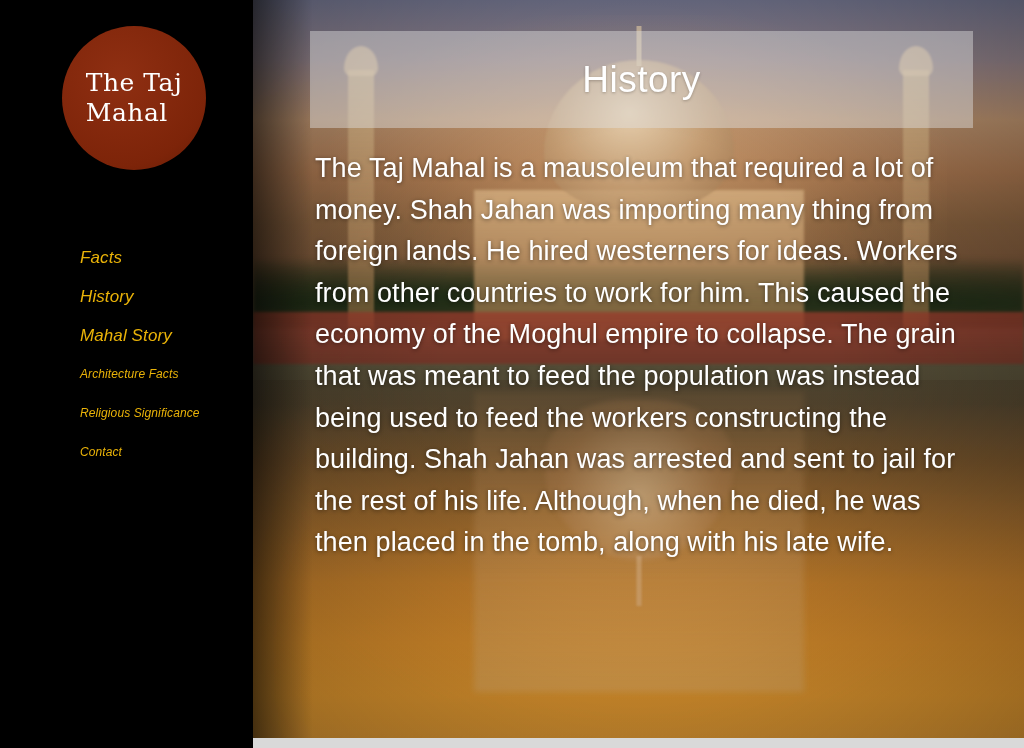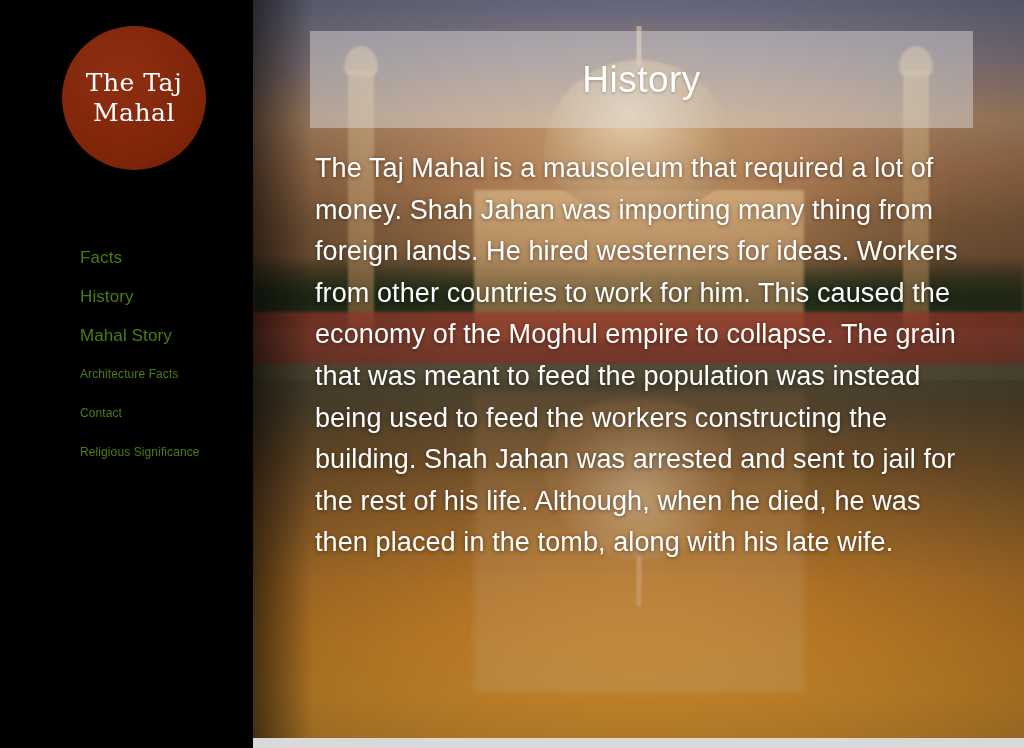--- a/index.html
+++ b/index.html
@@ -42,37 +42,37 @@
     background: radial-gradient(circle at 40% 35%, #8f2f12 0%, #7d2409 70%, #661c05 100%);
     display: flex;
     align-items: center;
     justify-content: center;
   }
   .logo-text {
     color: #ffffff;
     font-family: "DejaVu Serif", serif;
     font-size: 25px;
     line-height: 30px;
-    text-align: center;
     letter-spacing: 0.5px;
     white-space: pre-line;
   }
   .nav {
     position: absolute;
     left: 80px;
     top: 246px;
     width: 170px;
   }
   .nav-item {
-    color: #4d7c0f;
+    color: #eab308;
     font-size: 17px;
     line-height: 23px;
     margin-bottom: 16px;
     cursor: pointer;
     letter-spacing: 0.1px;
+    font-style: italic;
   }
   .nav-item.small {
     font-size: 12px;
   }
 
   
   .main {
     position: absolute;
     left: 253px;
     top: 0;
@@ -300,24 +300,24 @@
       <div class="nav-item">
         <span>History</span>
       </div>
       <div class="nav-item">
         <span>Mahal Story</span>
       </div>
       <div class="nav-item small">
         <span>Architecture Facts</span>
       </div>
       <div class="nav-item small">
+        <span>Religious Significance</span>
+      </div>
+      <div class="nav-item small">
         <span>Contact</span>
-      </div>
-      <div class="nav-item small">
-        <span>Religious Significance</span>
       </div>
     </nav>
   </div>
 
   <div class="main">
 
     <div class="hero-bg">
       <div class="hero-glow"></div>
       <div class="trees"></div>
       <div class="minaret left"></div>

